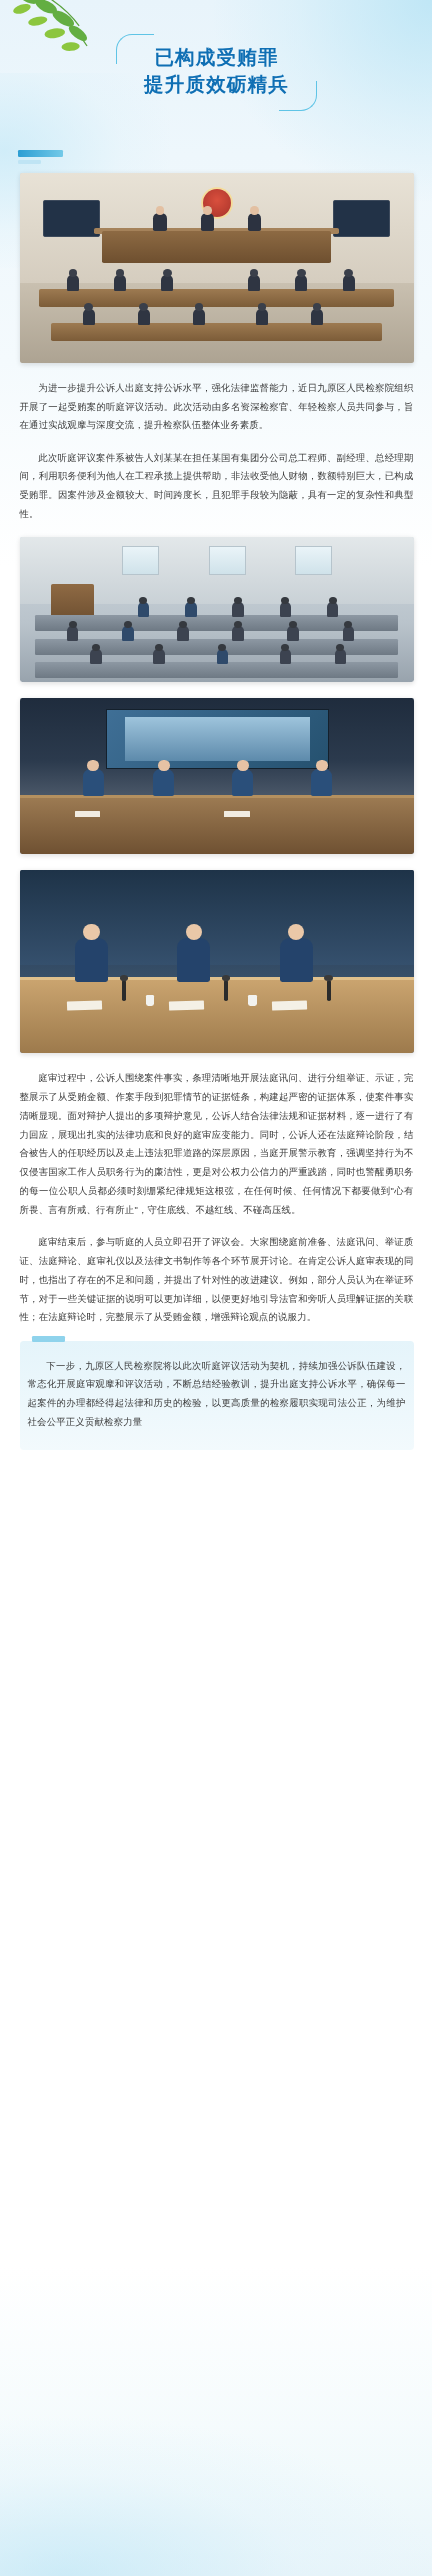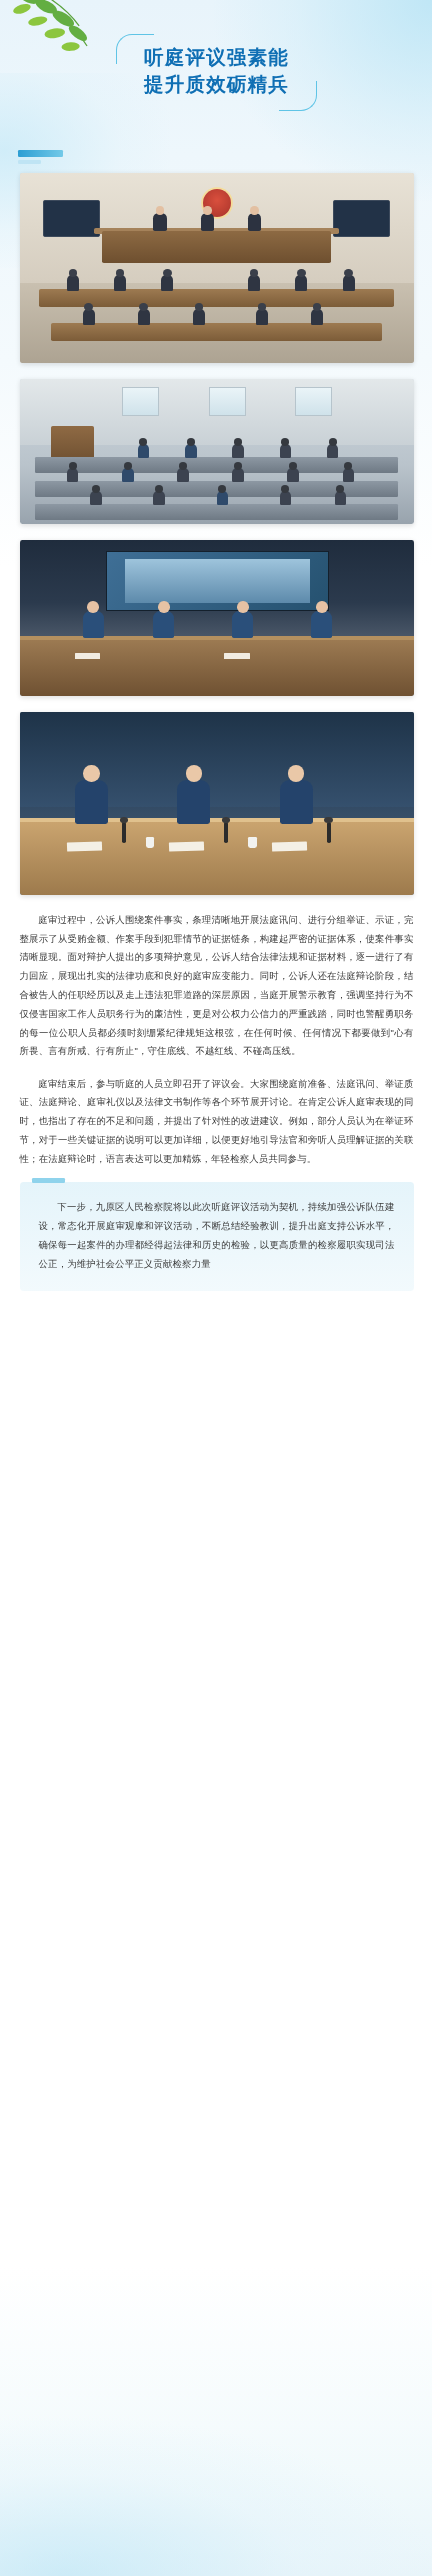--- a/index.html
+++ b/index.html
@@ -146,21 +146,21 @@
     overflow: hidden;
     margin: 11px 0 16px;
     box-shadow: 0 1.2px 4.9px rgba(0,0,0,.12);
   }
   .photo.first { margin-top: 16px; }
 
   
   .note-block {
     position: relative;
     margin: 6px 0 0;
-    padding: 16px 19px 18px;
+    padding: 16px 8px 18px;
     background: linear-gradient(180deg, rgba(226,243,250,.9), rgba(238,248,252,.75));
     border-radius: 3.7px;
   }
   .note-block:before {
     content: "";
     position: absolute;
     left: 12px; top: -4.3px;
     width: 33px; height: 5.5px;
     background: #8fd3ec;
     border-radius: 1.2px;
@@ -248,21 +248,21 @@
           <ellipse cx="72" cy="74" rx="17" ry="8" transform="rotate(-8 72 74)"></ellipse>
           <ellipse cx="98" cy="96" rx="15" ry="7" transform="rotate(-4 98 96)"></ellipse>
         </g>
       </svg>
     </div>
   </div>
 
   <div class="title-wrap">
     <div class="title-frame">
       <div class="main-title">
-        <span>听庭评议强素能</span>
+        <span>已构成受贿罪</span>
         <span class="l2">提升质效砺精兵</span>
       </div>
     </div>
   </div>
 
   <div class="bar-divider"></div>
 
   <div class="content">
 
     <div class="photo first">
@@ -286,20 +286,22 @@
         <div class="aud" style="left:70%; bottom:72px"></div>
         <div class="aud" style="left:82%; bottom:72px"></div>
         <div class="aud" style="left:16%; bottom:38px"></div>
         <div class="aud" style="left:30%; bottom:38px"></div>
         <div class="aud" style="left:44%; bottom:38px"></div>
         <div class="aud" style="left:60%; bottom:38px"></div>
         <div class="aud" style="left:74%; bottom:38px"></div>
       </div>
     </div>
 
+    <p class="para">为进一步提升公诉人出庭支持公诉水平，强化法律监督能力，近日九原区人民检察院组织开展了一起受贿案的听庭评议活动。此次活动由多名资深检察官、年轻检察人员共同参与，旨在通过实战观摩与深度交流，提升检察队伍整体业务素质。</p>
+    <p class="para">此次听庭评议案件系被告人刘某某在担任某国有集团分公司总工程师、副经理、总经理期间，利用职务便利为他人在工程承揽上提供帮助，非法收受他人财物，数额特别巨大，已构成受贿罪。因案件涉及金额较大、时间跨度长，且犯罪手段较为隐蔽，具有一定的复杂性和典型性。</p>
 
     <div class="photo">
       <div class="scene s2">
         <div class="backwall"></div>
         <div class="window" style="left:26%"></div>
         <div class="window" style="left:48%"></div>
         <div class="window" style="left:70%"></div>
         <div class="podium"></div>
         <div class="row r1"></div>
         <div class="row r2"></div>
@@ -353,21 +355,21 @@
         <div class="doc" style="left:64%"></div>
         <div class="cup" style="left:32%"></div>
         <div class="cup" style="left:58%"></div>
         <div class="mic" style="left:26%"></div>
         <div class="mic" style="left:52%"></div>
         <div class="mic" style="left:78%"></div>
       </div>
     </div>
 
     <p class="para">庭审过程中，公诉人围绕案件事实，条理清晰地开展法庭讯问、进行分组举证、示证，完整展示了从受贿金额、作案手段到犯罪情节的证据链条，构建起严密的证据体系，使案件事实清晰显现。面对辩护人提出的多项辩护意见，公诉人结合法律法规和证据材料，逐一进行了有力回应，展现出扎实的法律功底和良好的庭审应变能力。同时，公诉人还在法庭辩论阶段，结合被告人的任职经历以及走上违法犯罪道路的深层原因，当庭开展警示教育，强调坚持行为不仅侵害国家工作人员职务行为的廉洁性，更是对公权力公信力的严重践踏，同时也警醒勇职务的每一位公职人员都必须时刻绷紧纪律规矩这根弦，在任何时候、任何情况下都要做到"心有所畏、言有所戒、行有所止"，守住底线、不越红线、不碰高压线。</p>
-    <p class="para">庭审结束后，参与听庭的人员立即召开了评议会。大家围绕庭前准备、法庭讯问、举证质证、法庭辩论、庭审礼仪以及法律文书制作等各个环节展开讨论。在肯定公诉人庭审表现的同时，也指出了存在的不足和问题，并提出了针对性的改进建议。例如，部分人员认为在举证环节，对于一些关键证据的说明可以更加详细，以便更好地引导法官和旁听人员理解证据的关联性；在法庭辩论时，语言表达可以更加精炼，年轻检察人员共同参与。</p>
+    <p class="para">庭审结束后，参与听庭的人员立即召开了评议会。大家围绕庭前准备、法庭讯问、举证质证、法庭辩论、庭审礼仪以及法律文书制作等各个环节展开讨论。在肯定公诉人庭审表现的同时，也指出了存在的不足和问题，并提出了针对性的改进建议。例如，部分人员认为在举证环节，对于一些关键证据的说明可以更加详细，以便更好地引导法官和旁听人员理解证据的关联性；在法庭辩论时，完整展示了从受贿金额，增强辩论观点的说服力。</p>
 
     <div class="note-block">
       <p class="para">下一步，九原区人民检察院将以此次听庭评议活动为契机，持续加强公诉队伍建设，常态化开展庭审观摩和评议活动，不断总结经验教训，提升出庭支持公诉水平，确保每一起案件的办理都经得起法律和历史的检验，以更高质量的检察履职实现司法公正，为维护社会公平正义贡献检察力量</p>
     </div>
 
   </div>
 
   <div class="bottom-wash"></div>
 </div>
 

